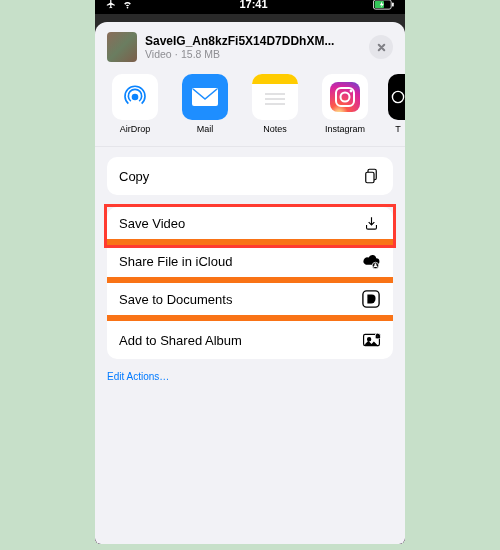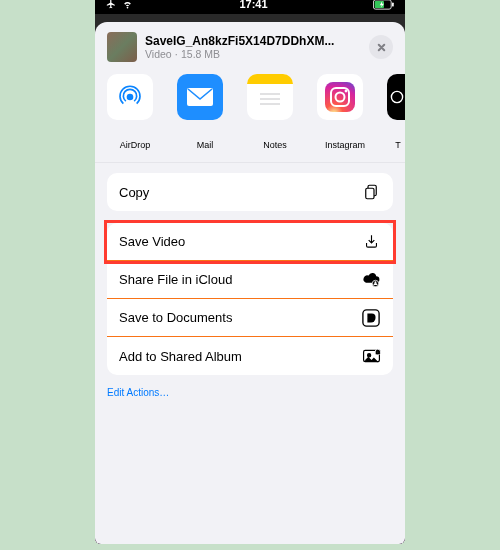--- a/index.html
+++ b/index.html
@@ -92,21 +92,22 @@
     padding: 4px 0 6px 12px;
     display:flex;
     gap:14px;
     overflow:hidden;
   }
   .share-item {
     width:56px;
     flex:0 0 auto;
     display:flex;
     flex-direction:column;
-    gap:20px;
+    align-items:center;
+    gap:4px;
   }
   .share-icon {
     width:46px;height:46px;
     border-radius:10px;
     display:flex;align-items:center;justify-content:center;
   }
   .share-label {
     font-size:9px;
     color:#000;
     text-align:center;
@@ -123,21 +124,21 @@
     margin-bottom:12px;
   }
   .action-item {
     height:38px;
     display:flex;
     align-items:center;
     justify-content:space-between;
     padding:0 12px;
     font-size:13px;
     color:#000;
-    border-bottom:1px solid #f97316;
+    border-bottom:6px solid #f97316;
     position:relative;
   }
   .action-group .action-item:last-child { border-bottom:none; }
   .action-item .icon-slot { width:20px; height:20px; display:flex;align-items:center;justify-content:center; }
   .highlight {
     box-shadow: 0 0 0 3px #ff3b30;
     z-index:2;
   }
   .edit-link {
     padding: 0 12px 10px 12px;

